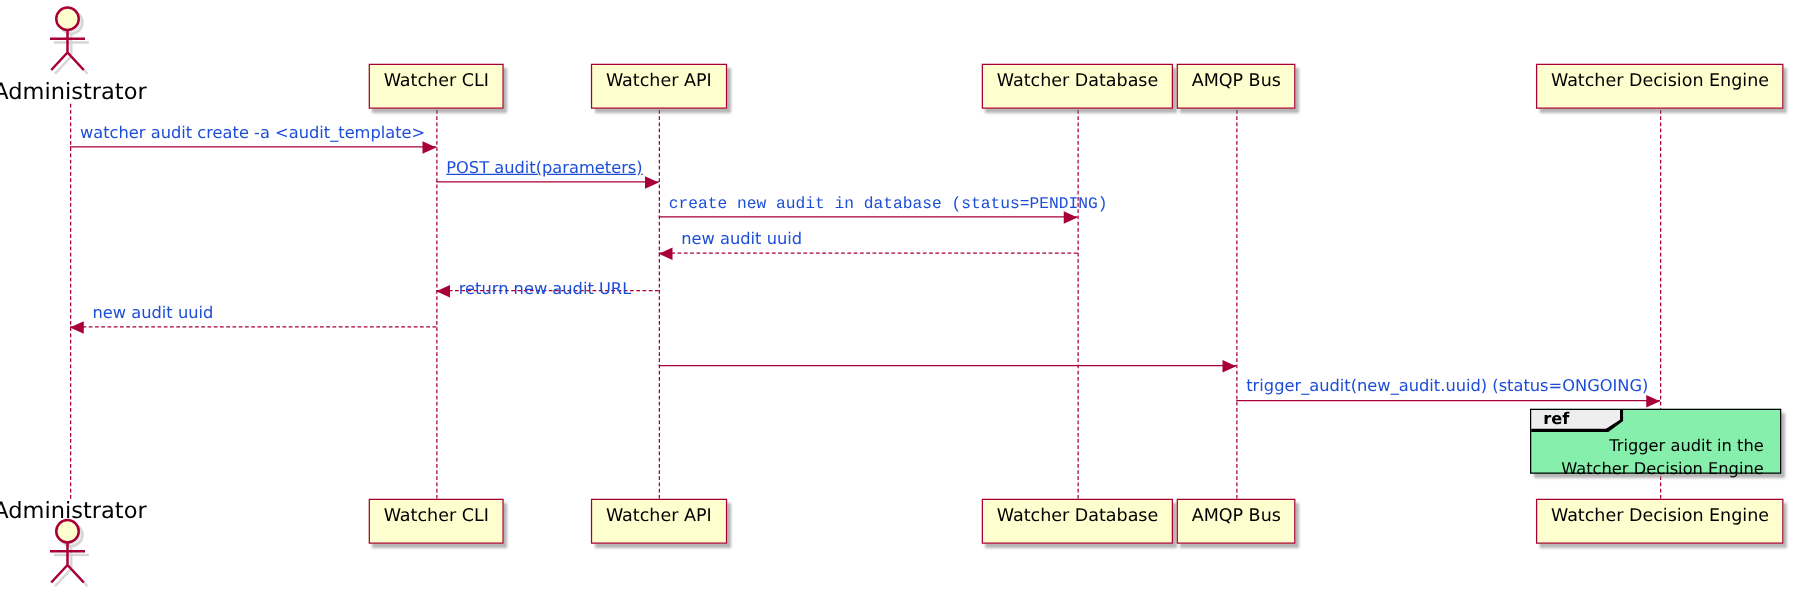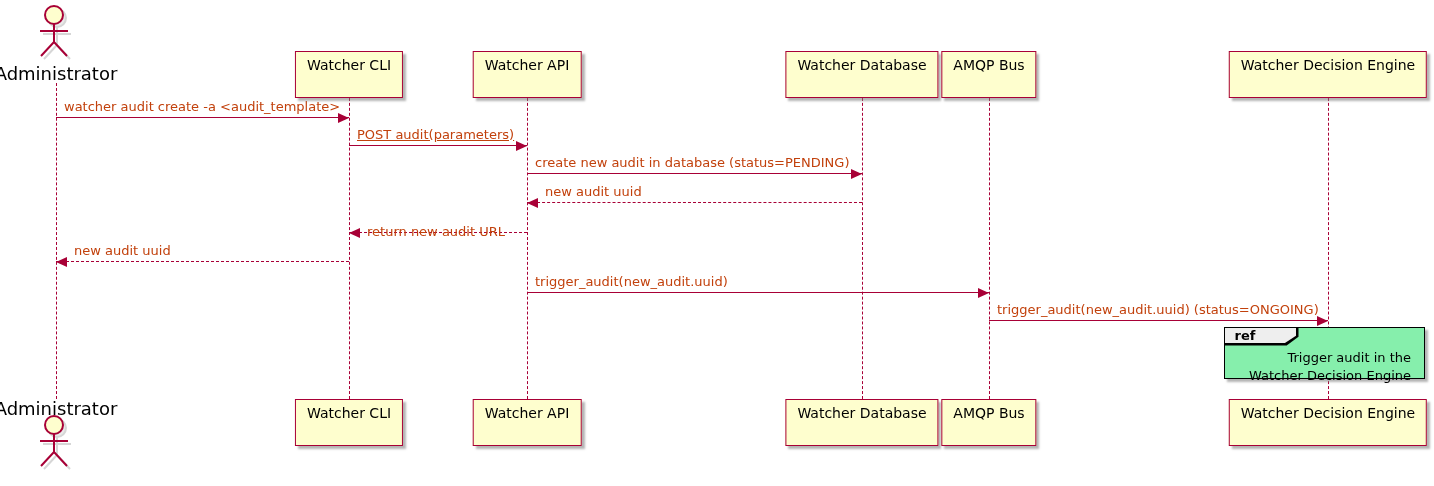--- a/index.html
+++ b/index.html
@@ -9,34 +9,34 @@
     background:#ffffff;
     font-family:"DejaVu Sans","Liberation Sans",sans-serif;
     color:#000;
     overflow:hidden;
   }
   .lifeline {
     position:absolute; width:0; border-left:1px dashed #A80036;
   }
   .pbox {
     position:absolute; transform:translateX(-50%);
-    box-sizing:border-box; height:47px;
+    box-sizing:border-box; height:36px;
     background:#FEFECE; border:1.6px solid #A80036;
     box-shadow:3px 3px 2px rgba(120,120,120,0.55);
     font-size:14px; line-height:27px; padding:0 11px;
     white-space:nowrap; text-align:center;
   }
   .msg-line { position:absolute; height:0; }
   .msg-line.solid  { border-top:1.4px solid #A80036; }
   .msg-line.dashed { border-top:1.4px dashed #A80036; }
   .head { position:absolute; width:0; height:0; }
   .head-r { border-top:5px solid transparent; border-bottom:5px solid transparent; border-left:11px solid #A80036; }
   .head-l { border-top:5px solid transparent; border-bottom:5px solid transparent; border-right:11px solid #A80036; }
   .msg-label {
-    position:absolute; font-size:13px; white-space:nowrap; color:#c2410c;
+    position:absolute; font-size:13px; white-space:nowrap; color:#1d4ed8;
   }
   .actor-label {
     position:absolute; transform:translateX(-50%);
     font-size:18px; white-space:nowrap;
   }
   .actor-fig { position:absolute; }
   .ref-box {
     position:absolute; box-sizing:border-box;
     background:#86efac; border:1.8px solid #000;
     box-shadow:3px 3px 2px rgba(120,120,120,0.55);
@@ -64,33 +64,32 @@
     <div class="lifeline" style="left: 989px; top: 83px; height: 316px;"></div>
     <div class="lifeline" style="left: 1328px; top: 83px; height: 316px;"></div>
     <div class="msg-line solid" style="left: 56px; top: 117px; width: 293px;"></div>
     <div class="head head-r" style="left: 338px; top: 112.5px;"></div>
     <div class="msg-label" style="left: 64px; top: 99px;">watcher audit create -a &lt;audit_template&gt;</div>
     <div class="msg-line solid" style="left: 349px; top: 145px; width: 178px;"></div>
     <div class="head head-r" style="left: 516px; top: 140.5px;"></div>
     <div class="msg-label" style="left: 357px; top: 127px; text-decoration: underline;">POST audit(parameters)</div>
     <div class="msg-line solid" style="left: 527px; top: 173px; width: 335px;"></div>
     <div class="head head-r" style="left: 851px; top: 168.5px;"></div>
-    <div class="msg-label" style="left: 535px; top: 155px;">create new audit in database (status=PENDING)</div>
+    <div class="msg-label" style="left: 535px; top: 155px; font-family: Liberation Mono, monospace;">create new audit in database (status=PENDING)</div>
     <div class="msg-line dashed" style="left: 527px; top: 202px; width: 335px;"></div>
     <div class="head head-l" style="left: 527px; top: 197.5px;"></div>
     <div class="msg-label" style="left: 545px; top: 184px;">new audit uuid</div>
     <div class="msg-line dashed" style="left: 349px; top: 232px; width: 178px;"></div>
     <div class="head head-l" style="left: 349px; top: 227.5px;"></div>
     <div class="msg-label" style="left: 367px; top: 224px;">return new audit URL</div>
     <div class="msg-line dashed" style="left: 56px; top: 261px; width: 293px;"></div>
     <div class="head head-l" style="left: 56px; top: 256.5px;"></div>
     <div class="msg-label" style="left: 74px; top: 243px;">new audit uuid</div>
     <div class="msg-line solid" style="left: 527px; top: 292px; width: 462px;"></div>
     <div class="head head-r" style="left: 978px; top: 287.5px;"></div>
-    <div class="msg-label" style="left: 535px; top: 274px;">trigger_audit(new_audit.uuid)</div>
     <div class="msg-line solid" style="left: 989px; top: 320px; width: 339px;"></div>
     <div class="head head-r" style="left: 1317px; top: 315.5px;"></div>
     <div class="msg-label" style="left: 997px; top: 302px;">trigger_audit(new_audit.uuid) (status=ONGOING)</div>
     <div class="pbox" style="left: 349px; top: 51px;">Watcher CLI</div>
     <div class="pbox" style="left: 349px; top: 399px;">Watcher CLI</div>
     <div class="pbox" style="left: 527px; top: 51px;">Watcher API</div>
     <div class="pbox" style="left: 527px; top: 399px;">Watcher API</div>
     <div class="pbox" style="left: 862px; top: 51px;">Watcher Database</div>
     <div class="pbox" style="left: 862px; top: 399px;">Watcher Database</div>
     <div class="pbox" style="left: 989px; top: 51px;">AMQP Bus</div>

